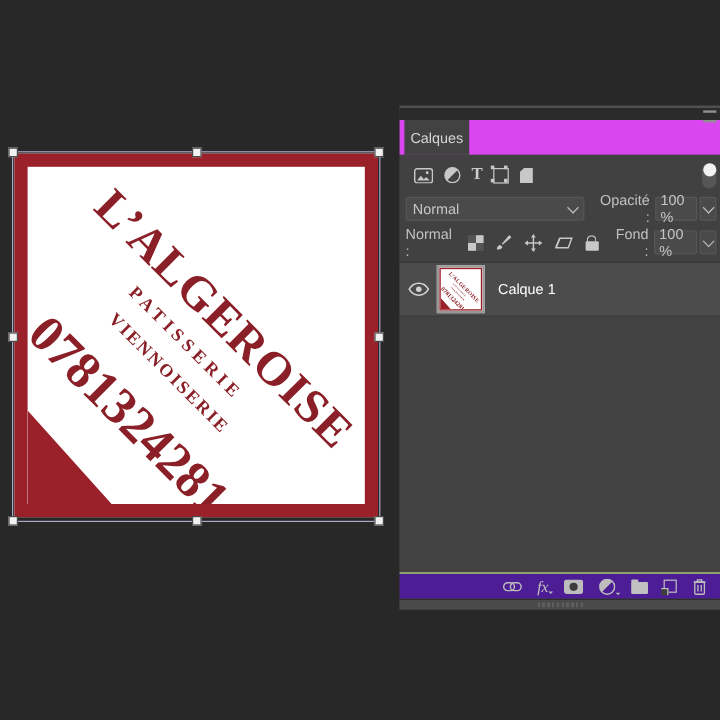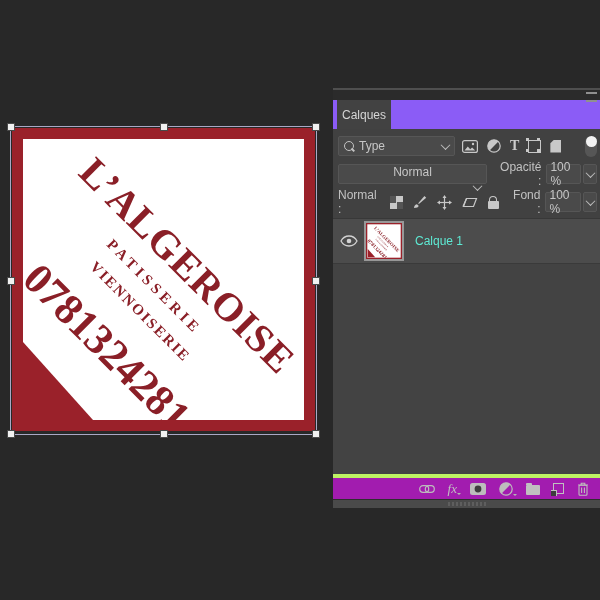--- a/index.html
+++ b/index.html
@@ -27,30 +27,30 @@
   .h-tl{left:0;top:0}.h-tc{left:50%;top:0}.h-tr{left:100%;top:0}
   .h-ml{left:0;top:50%}.h-mr{left:100%;top:50%}
   .h-bl{left:0;top:100%}.h-bc{left:50%;top:100%}.h-br{left:100%;top:100%}
 
   
   .panel{position:absolute;left:333px;top:88px;width:267px;height:420px;background:#414141;
          color:#c6c6c6;font-size:12px;display:flex;flex-direction:column;}
   .panel-top{height:10px;background:#2b2b2b;border-top:2px solid #4f4f4f;position:relative;flex:none;}
   .panel-menu{position:absolute;right:3px;top:2px;width:11px;height:6px;
               border-top:2px solid #909090;border-bottom:2px solid #909090;}
-  .tab-bar{height:29px;background:#8b5cf6;display:flex;align-items:stretch;flex:none;}
+  .tab-bar{height:29px;background:#d946ef;display:flex;align-items:stretch;flex:none;}
   .tab{margin-left:4px;width:54px;background:#424242;color:#d6d6d6;display:flex;
        align-items:center;justify-content:center;}
 
   .ctl{background:#414141;padding:3px 0 2px 0;flex:none;}
   .row{display:flex;align-items:center;height:28px;padding:0 3px 0 5px;}
   .box{display:flex;align-items:center;height:20px;box-sizing:border-box;background:#4a4a4a;
        border:1px solid #565656;border-radius:2px;padding:0 5px;gap:5px;}
   .search-box{width:117px;}
-  .dropdown{width:154px;flex-direction:column;}
+  .dropdown{width:154px;}
   .value-box{width:36px;justify-content:center;padding:0 3px;}
   .chev-box{width:14px;justify-content:center;padding:0;margin-left:2px;}
   .grow{margin-left:auto;}
   .lbl{color:#c2c2c2;}
   .ml8{margin-left:8px;margin-right:5px;text-align:right;}
 
   
   .chev{width:6px;height:6px;border-left:1.5px solid #bdbdbd;border-bottom:1.5px solid #bdbdbd;
         transform:rotate(-45deg) translate(1px,-1px);flex:none;}
   .mag{position:relative;width:8px;height:8px;border:1.4px solid #c4c4c4;border-radius:50%;flex:none;}
@@ -71,24 +71,24 @@
         border:1.6px solid #c8c8c8;border-bottom:none;border-radius:4px 4px 0 0;}
   .licons{display:flex;align-items:center;gap:10px;margin-left:7px;}
 
   
   .list{flex:1;background:#434343;border-top:1px solid #383838;overflow:hidden;}
   .layer-row{height:44px;display:flex;align-items:center;background:#4c4c4c;border-bottom:1px solid #3a3a3a;}
   .eye-col{width:31px;display:flex;justify-content:center;flex:none;}
   .thumb{position:relative;width:36px;height:36px;border:2px solid #989898;background:#fff;
          overflow:hidden;flex:none;margin-right:11px;}
   .thumb .design{position:absolute;left:0;top:0;transform:scale(0.1188);transform-origin:0 0;border-width:11px;}
-  .layer-name{color:#5eead4;}
-
-  
-  .toolbar{height:21px;background:#a21caf;border-top:4px solid #bef264;display:flex;align-items:center;
+  .layer-name{color:#ffffff;}
+
+  
+  .toolbar{height:21px;background:#4c1d95;border-top:1px solid #bef264;display:flex;align-items:center;
            justify-content:flex-end;gap:13px;padding-right:11px;flex:none;}
   .fx{font-family:"Liberation Serif",serif;font-style:italic;font-size:13px;color:#c0c0c0;line-height:1;}
   .caret{position:relative;}
   .caret::after{content:"";position:absolute;right:-4px;bottom:-2px;border:2.5px solid transparent;
         border-top-color:#b5b5b5;}
   .folder{position:relative;width:14px;height:10px;background:#c0c0c0;border-radius:1px;margin-top:3px;}
   .folder::before{content:"";position:absolute;left:0;top:-2px;width:6px;height:2px;background:#c0c0c0;border-radius:1px 1px 0 0;}
   .newlayer{position:relative;width:11px;height:11px;border:1.3px solid #c0c0c0;box-sizing:border-box;}
   .newlayer::before{content:"";position:absolute;left:-3px;bottom:-3px;width:5px;height:5px;background:#3d3d3d;
         border-top:1.3px solid #c0c0c0;border-right:1.3px solid #c0c0c0;}
@@ -128,25 +128,20 @@
       <div class="panel-menu"></div>
     </div>
 
     <div class="tab-bar">
       <div class="tab">Calques</div>
     </div>
 
     <div class="ctl">
 
       <div class="row">
-        <div class="box search-box">
-          <span class="mag"></span>
-          <span>Type</span>
-          <span class="chev grow"></span>
-        </div>
         <div class="ficons">
           <span class="icn">
             <svg width="16" height="13" viewBox="0 0 16 13">
                 <rect x="0.6" y="0.6" width="14.8" height="11.8" rx="2" fill="none" stroke="#c8c8c8" stroke-width="1.2"></rect>
                 <path d="M2.5 10.5l3.3-4 2.4 2.8 1.9-1.9 3.1 3.1z" fill="#c8c8c8"></path>
                 <circle cx="11" cy="4" r="1.2" fill="#c8c8c8"></circle>
               </svg>
           </span>
           <span class="icn">
             <svg width="14" height="14" viewBox="0 0 14 14">

